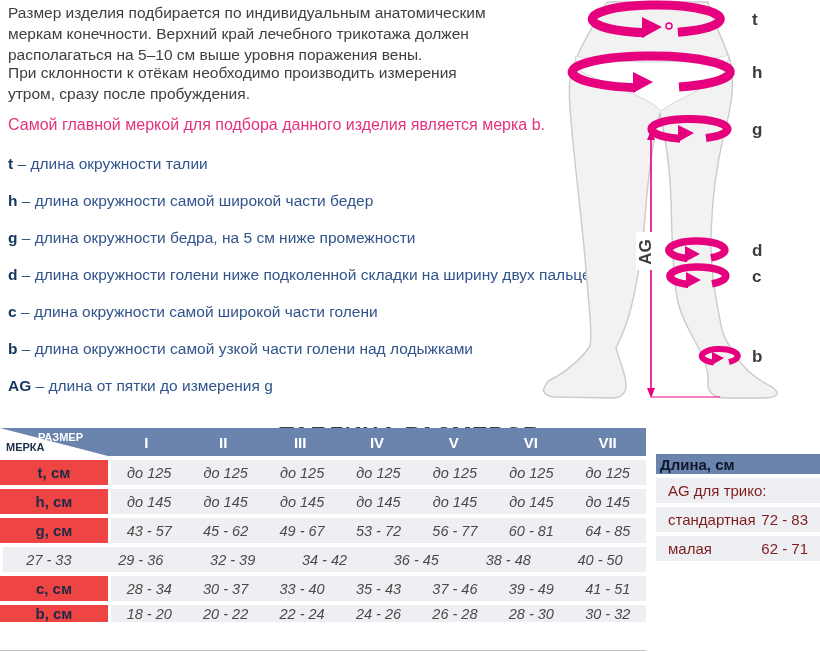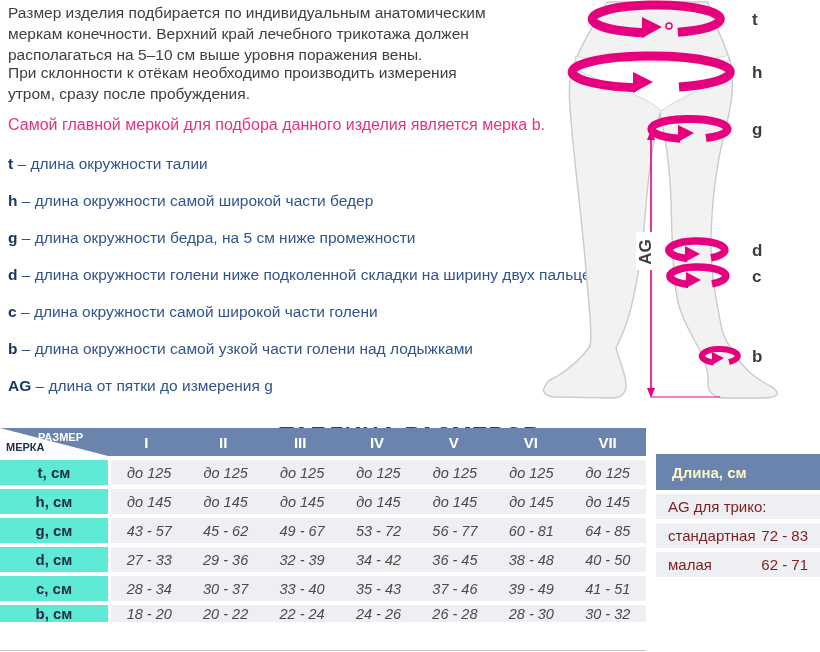--- a/index.html
+++ b/index.html
@@ -45,31 +45,31 @@
     position:absolute;top:3px;left:38px;font-size:11px;font-weight:bold;color:#fff;
   }
   .corner-bottom{
     position:absolute;bottom:3px;left:6px;font-size:11px;font-weight:bold;color:#22304f;
   }
   .hcols{position:absolute;left:108px;top:0;right:0;height:28px;display:flex;}
   .hcell{flex:1;display:flex;align-items:center;justify-content:center;
     color:#fff;font-weight:bold;font-size:15px;}
   .trow{display:flex;height:25px;margin-top:4px;}
   .trow:last-child{height:17px;}
-  .tlabel{width:108px;background:#5eead4;display:flex;align-items:center;justify-content:center;
+  .tlabel{width:108px;background:#ef4444;display:flex;align-items:center;justify-content:center;
     font-weight:bold;font-size:15px;color:#1f2a44;}
   .tgap{width:3px;background:#fff;}
   .tdata{flex:1;background:#edeff2;display:flex;font-style:italic;}
   .tcell{flex:1;display:flex;align-items:center;justify-content:center;
     font-size:14.5px;color:#4a4a49;}
   #table-bottom-line{position:absolute;left:0;top:650px;width:646px;height:1px;background:#bfc4cc;}
   
   #length-panel{position:absolute;left:656px;top:454px;width:164px;}
-  .p-head{height:36px;background:#6b84ae;display:flex;align-items:center;
-    color:#fef9c3;font-weight:bold;font-size:15px;padding-left:16px;box-sizing:border-box;}
+  .p-head{height:20px;background:#6b84ae;display:flex;align-items:center;
+    color:#0f172a;font-weight:bold;font-size:15px;padding-left:4px;box-sizing:border-box;}
   .p-row{height:25px;margin-top:4px;background:#edeff2;display:flex;align-items:center;
     font-size:15px;color:#7f1d1d;padding:0 12px;box-sizing:border-box;}
   .p-row .p-val{margin-left:auto;}
 </style>
 </head>
 <body>
 
 <div id="page">
 
   <div id="para1" class="para">Размер изделия подбирается по индивидуальным анатомическим
@@ -225,21 +225,20 @@
         <div class="tcell">45 - 62</div>
         <div class="tcell">49 - 67</div>
         <div class="tcell">53 - 72</div>
         <div class="tcell">56 - 77</div>
         <div class="tcell">60 - 81</div>
         <div class="tcell">64 - 85</div>
       </div>
     </div>
 
     <div class="trow">
-      <div class="tlabel">d, см</div>
         <div class="tgap"></div>
       <div class="tdata">
         <div class="tcell">27 - 33</div>
         <div class="tcell">29 - 36</div>
         <div class="tcell">32 - 39</div>
         <div class="tcell">34 - 42</div>
         <div class="tcell">36 - 45</div>
         <div class="tcell">38 - 48</div>
         <div class="tcell">40 - 50</div>
       </div>

